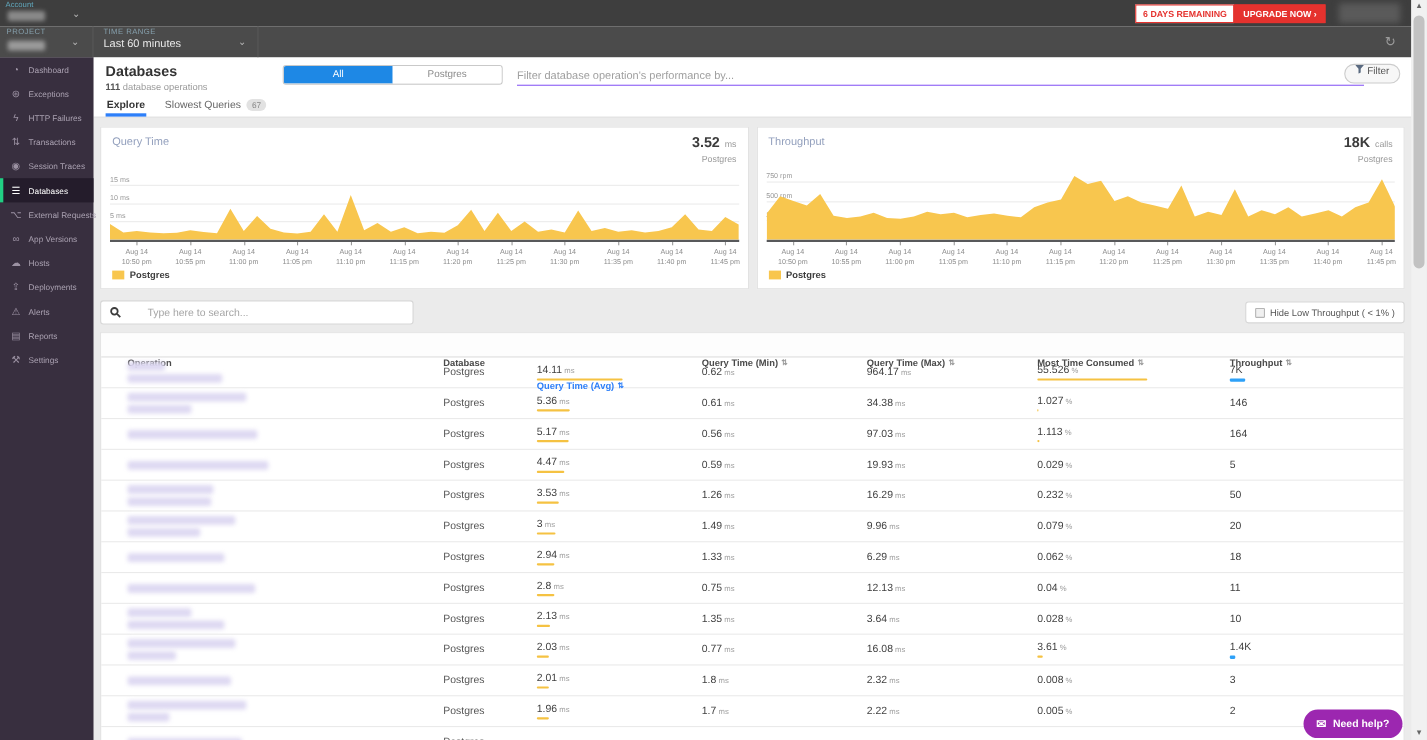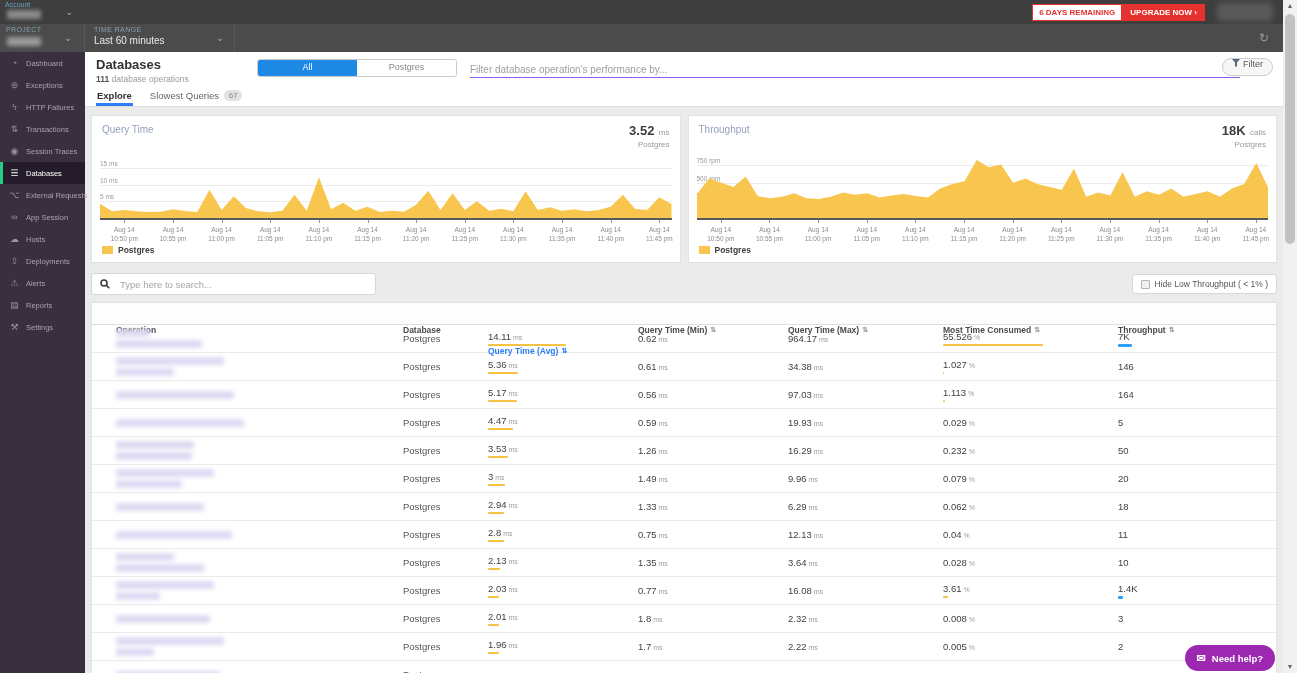--- a/index.html
+++ b/index.html
@@ -93,21 +93,21 @@
   .xaxis { position:absolute; left:8px; right:8px; top:102px; height:28px; border-top:2px solid #58595b; }
   .xtick { position:absolute; top:0; width:1px; height:3px; background:#999; }
   .xlab { position:absolute; top:5px; width:50px; margin-left:-25px; text-align:center;
           font-size:6.5px; color:#8d8d8d; line-height:9px; }
   .legend { position:absolute; left:10px; bottom:7px; display:flex; align-items:center; gap:5px; }
   .legend .swatch { width:11px; height:8px; background:#f8c64e; }
   .legend .lname { font-size:8.5px; font-weight:bold; color:#3c3c3c; }
 
   
   .search-row { display:flex; justify-content:space-between; align-items:center; padding:10px 6px 7px; }
-  .search-box { display:flex; align-items:center; gap:10px; width:285px; height:22px; background:#fff;
+  .search-box { display:flex; align-items:center; gap:24px; width:285px; height:22px; background:#fff;
                 border:1px solid #d7d7d7; border-radius:3px; padding:0 8px; }
   .search-box input { border:none; outline:none; flex:1; font-size:9.5px; color:#555; background:transparent; }
   .search-box input::placeholder { color:#a5a5a5; }
   .hide-low { display:flex; align-items:center; gap:5px; border:1px solid #d7d7d7; border-radius:3px;
               background:#fff; height:20px; padding:0 8px; font-size:8.5px; color:#555; cursor:pointer; }
   .checkbox { width:9px; height:9px; border:1px solid #b5b5b5; background:#f0f0f0; border-radius:1px; }
 
   
   .table { margin:0 6px; background:#fff; border:1px solid #e2e2e2; border-bottom:none; }
   .thead, .trow { display:grid; grid-template-columns:287px 85px 150px 150px 155px 175px 1fr;
@@ -201,21 +201,21 @@
       <div class="side-item active">
         <span class="icon">☰</span>
         <span class="lbl">Databases</span>
       </div>
       <div class="side-item">
         <span class="icon">⌥</span>
         <span class="lbl">External Requests</span>
       </div>
       <div class="side-item">
         <span class="icon">∞</span>
-        <span class="lbl">App Session</span>
+        <span class="lbl">App Versions</span>
       </div>
       <div class="side-item">
         <span class="icon">☁</span>
         <span class="lbl">Hosts</span>
       </div>
       <div class="side-item">
         <span class="icon">⇪</span>
         <span class="lbl">Deployments</span>
       </div>
       <div class="side-item">

